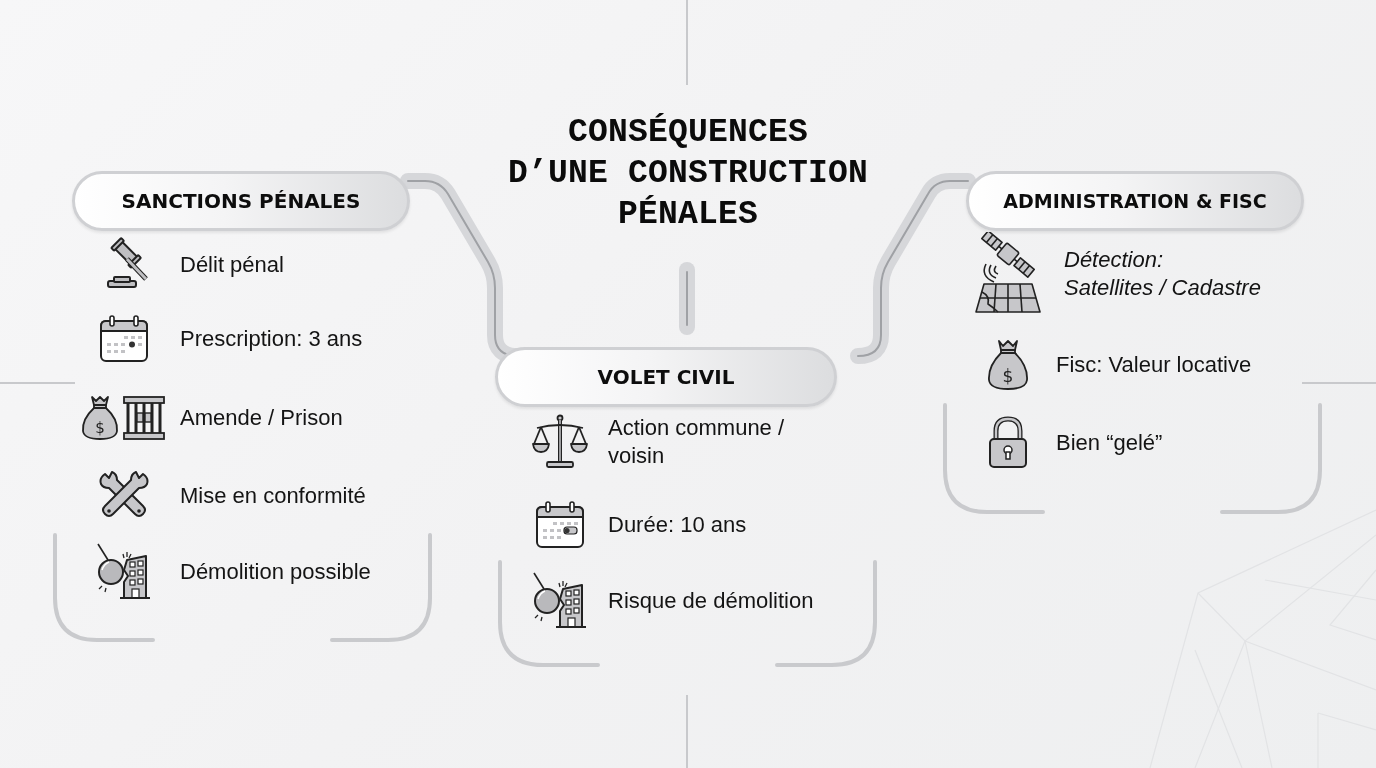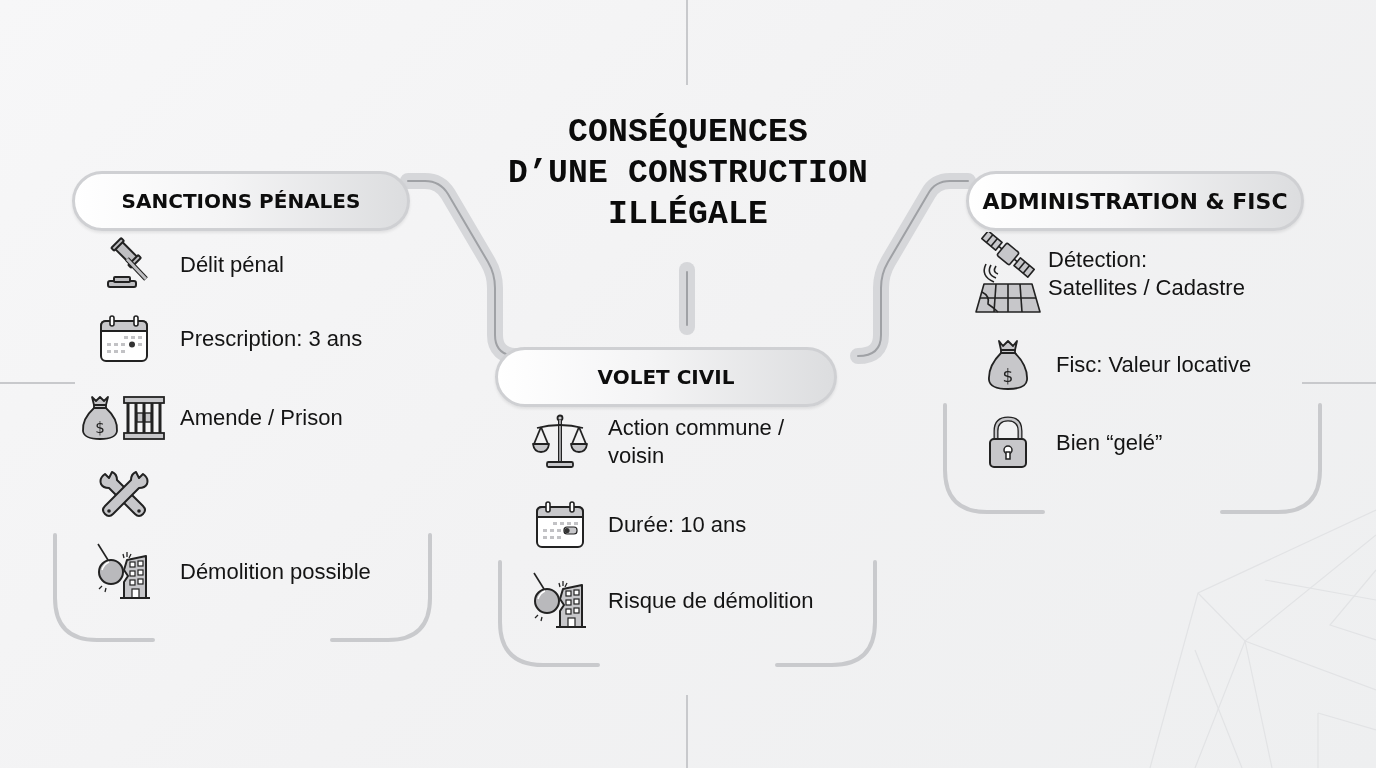--- a/index.html
+++ b/index.html
@@ -70,30 +70,30 @@
     <path d="M500,562 L500,622 Q500,665 543,665 L598,665"></path>
     <path d="M875,562 L875,622 Q875,665 832,665 L777,665"></path>
     <path d="M945,405 L945,470 Q945,512 987,512 L1043,512"></path>
     <path d="M1320,405 L1320,470 Q1320,512 1278,512 L1222,512"></path>
   </g>
 </svg>
 
 <div class="title">
   <div>CONSÉQUENCES</div>
   <div>D’UNE CONSTRUCTION</div>
-  <div>ILLÉGALE</div>
+  <div>PÉNALES</div>
 </div>
 
 <div class="pill" style="left:72px; top:151px; width:338px;">
   <span>SANCTIONS PÉNALES</span>
 </div>
 <div class="pill" style="left:495px; top:327px; width:342px;">
   <span>VOLET CIVIL</span>
 </div>
-<div class="pill" style="left:966px; top:151px; width:338px; font-size:22px;">
+<div class="pill" style="left:966px; top:151px; width:338px; font-size:19px;">
   <span>ADMINISTRATION &amp; FISC</span>
 </div>
 
 <div class="item" style="left:84px; top:237px;">
   <span class="ico">
     <svg width="60" height="56" viewBox="0 0 60 56">
       <g stroke="#222" stroke-width="2" stroke-linejoin="round" fill="#bfbfc2">
         <rect x="14" y="44" width="28" height="6" rx="2"></rect>
         <rect x="20" y="40" width="16" height="5" rx="1"></rect>
         <g transform="rotate(45 30 18)">
@@ -169,20 +169,23 @@
   <span class="ico">
     <svg width="54" height="52" viewBox="0 0 54 52">
       <g stroke="#222" stroke-width="2" fill="#c7c7ca" stroke-linejoin="round">
         <path d="M8,4 Q2,8 4,14 Q6,18 12,18 L38,44 Q42,48 46,44 Q50,40 46,36 L20,10 Q20,4 15,2 L12,8 L8,4 Z"></path>
         <path d="M46,4 Q52,8 50,14 Q48,18 42,18 L16,44 Q12,48 8,44 Q4,40 8,36 L34,10 Q34,4 39,2 L42,8 L46,4 Z"></path>
       </g>
       <circle cx="42" cy="41" r="1.8" fill="#222"></circle>
       <circle cx="12" cy="41" r="1.8" fill="#222"></circle>
     </svg>
   </span>
+  <span class="txt" style="margin-left:16px;">
+      <div>Mise en conformité</div>
+    </span>
 </div>
 
 <div class="item" style="left:84px; top:544px;">
   <span class="ico">
     <svg width="60" height="60" viewBox="0 0 60 60">
       <line x1="4" y1="2" x2="14" y2="18" stroke="#222" stroke-width="1.6"></line>
       <circle cx="17" cy="30" r="12" fill="#b9b9bc" stroke="#222" stroke-width="2"></circle>
       <path d="M8,28 Q10,22 15,20" fill="none" stroke="#fff" stroke-width="1.5"></path>
       <path d="M33,18 L52,14 L52,56 L30,56 L30,40 L34,34 L30,28 Z" fill="#c7c7ca" stroke="#222" stroke-width="2" stroke-linejoin="round"></path>
       <g fill="#fff" stroke="#222" stroke-width="1.2">
@@ -312,21 +315,21 @@
         <path d="M12,32 Q6,44 20,50" fill="none"></path>
         <path d="M10,52 L58,52 L66,80 L2,80 Z" fill="#c7c7ca"></path>
         <line x1="22" y1="52" x2="20" y2="80"></line>
         <line x1="34" y1="52" x2="34" y2="80"></line>
         <line x1="46" y1="52" x2="48" y2="80"></line>
         <line x1="6" y1="66" x2="62" y2="66"></line>
         <path d="M8,60 Q16,64 14,72 Q20,76 24,80" fill="none"></path>
       </g>
     </svg>
   </span>
-  <span class="txt" style="margin-left:0;">
+  <span class="txt" style="margin-left:16px;font-style:italic;">
     <div>Détection:</div>
     <div>Satellites / Cadastre</div>
   </span>
 </div>
 
 <div class="item" style="left:968px; top:337px;">
   <span class="ico">
     <svg width="44" height="54" viewBox="0 0 44 54">
       <g stroke="#222" stroke-width="1.8" stroke-linejoin="round" fill="#c7c7ca">
         <path d="M13,3 L17,8 L22,3 L27,8 L31,3 L29,12 L15,12 Z"></path>

